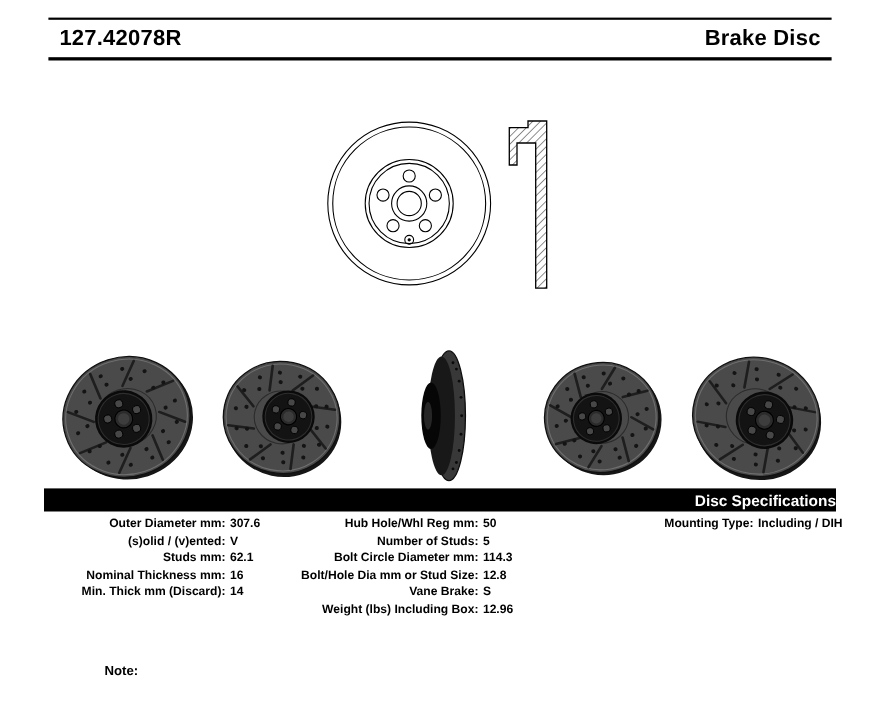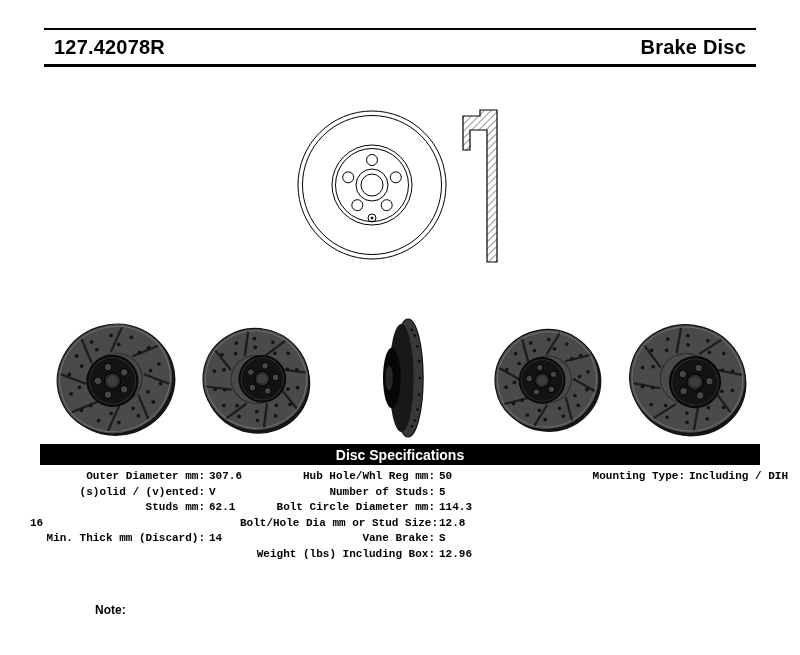--- a/index.html
+++ b/index.html
@@ -1,33 +1,33 @@
 <!DOCTYPE html>
 <html><head>
 <meta charset="utf-8">
 <style>
   html,body{margin:0;padding:0;}
   body{
     width:800px;height:655px;position:relative;background:#ffffff;
     font-family:"Liberation Sans",sans-serif;color:#000;overflow:hidden;
   }
   .header{
-    position:absolute;left:44px;right:44px;top:28px;height:34px;
+    position:absolute;left:44px;right:44px;top:16px;height:34px;
     border-top:2px solid #000;border-bottom:3px solid #000;
     display:flex;align-items:center;justify-content:space-between;
     padding:0 10px;font-size:20px;font-weight:700;letter-spacing:0.2px;
   }
   .drawing{position:absolute;left:292px;top:104px;}
   .photo{position:absolute;}
   .spec-banner{
     position:absolute;left:40px;right:40px;top:444px;height:21px;
     background:#000;color:#fff;font-size:14px;font-weight:700;
-    display:flex;align-items:center;justify-content:center;
+    display:flex;align-items:center;justify-content:flex-end;
   }
-  .spec-col{position:absolute;top:469px;font-size:11px;font-weight:700;line-height:15.5px;font-family:Liberation Mono, monospace;}
+  .spec-col{position:absolute;top:469px;font-size:11px;font-weight:700;line-height:15.5px;}
   .spec-row{display:flex;}
   .spec-label{text-align:right;padding-right:4px;white-space:nowrap;}
   .spec-value{white-space:nowrap;text-align:left;}
   .col-left{left:30px;}   .col-left  .spec-label{width:175px;}
   .col-mid {left:240px;}  .col-mid   .spec-label{width:195px;}
   .col-right{left:575px;} .col-right .spec-label{width:110px;}
   .note{position:absolute;left:95px;top:603px;font-size:12px;font-weight:700;}
 </style>
 </head>
 <body>
@@ -304,20 +304,21 @@
   </div>
   <div class="spec-row">
     <span class="spec-label">(s)olid / (v)ented:</span>
     <span class="spec-value">V</span>
   </div>
   <div class="spec-row">
     <span class="spec-label">Studs mm:</span>
     <span class="spec-value">62.1</span>
   </div>
   <div class="spec-row">
+    <span class="spec-label">Nominal Thickness mm:</span>
     <span class="spec-value">16</span>
   </div>
   <div class="spec-row">
     <span class="spec-label">Min. Thick mm (Discard):</span>
     <span class="spec-value">14</span>
   </div>
 </div>
 
 <div class="spec-col col-mid">
   <div class="spec-row">

